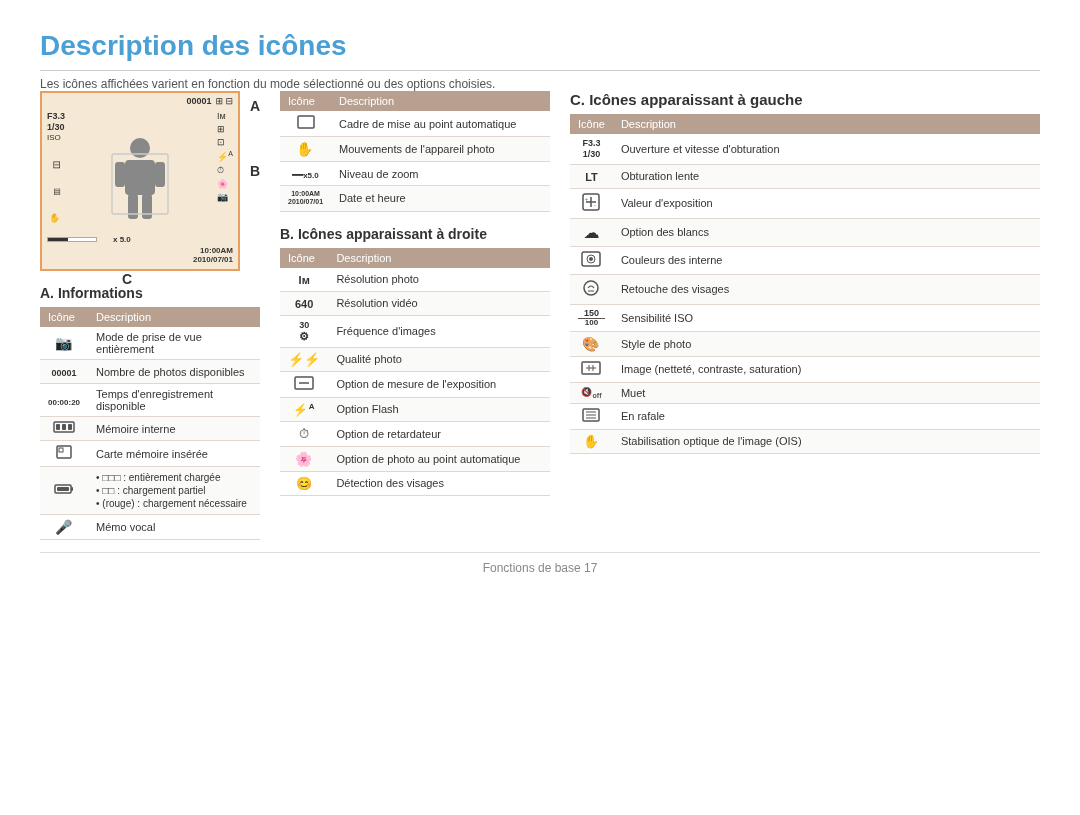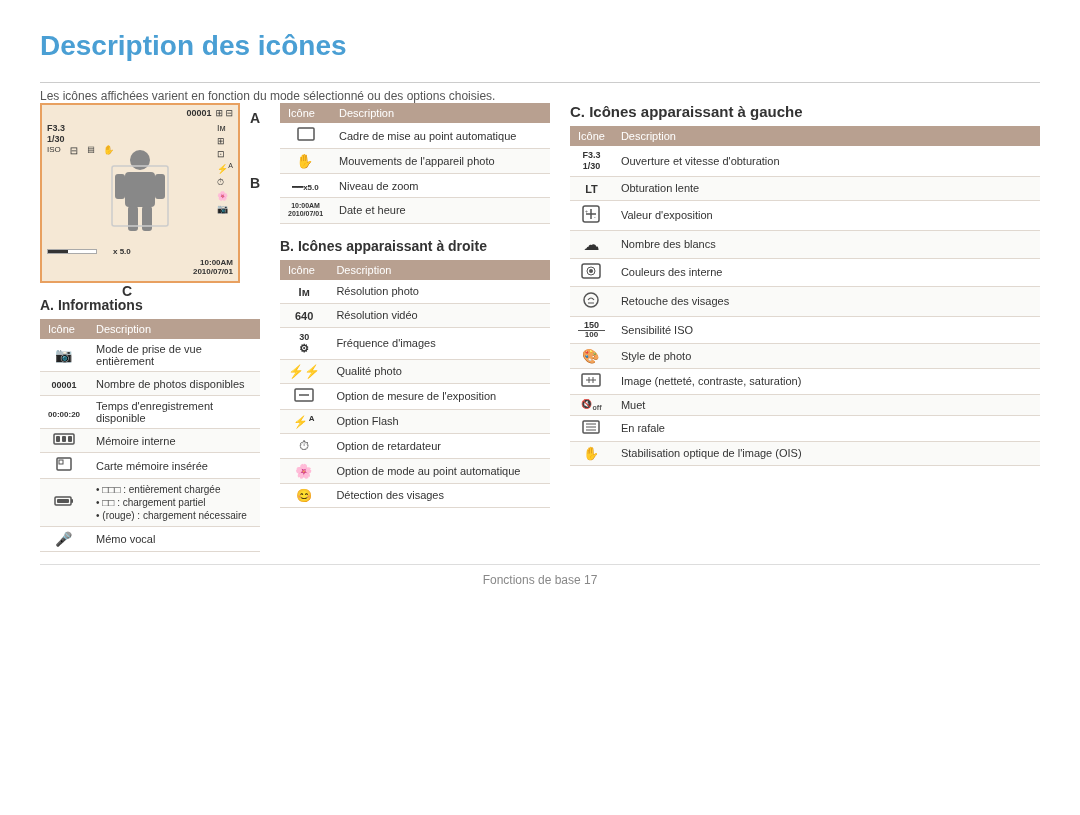--- a/index.html
+++ b/index.html
@@ -14,21 +14,21 @@
     }
     .page {
       padding: 30px 40px 20px 40px;
     }
     h1 {
       font-size: 28px;
       color: #4a9fd4;
       font-weight: bold;
       margin-bottom: 6px;
       border-bottom: 1px solid #ccc;
-      padding-bottom: 20px;
+      padding-bottom: 8px;
     }
     .subtitle {
       font-size: 12px;
       color: #555;
     }
     .main-layout {
       display: flex;
       gap: 20px;
     }
     
@@ -101,22 +101,24 @@
       flex-direction: column;
       gap: 3px;
       font-size: 9px;
       color: #333;
     }
     .cam-left-icons {
       position: absolute;
       left: 5px;
       top: 40px;
       display: flex;
-      gap: 9px;
+      flex-direction: column;
+      gap: 17px;
       font-size: 9px;
+      align-items: flex-end;
     }
     .cam-center {
       position: absolute;
       top: 30px;
       left: 30px;
       right: 30px;
       bottom: 30px;
       display: flex;
       align-items: center;
       justify-content: center;
@@ -450,21 +452,21 @@
                 <span style="font-size:12px;font-weight:bold;">⚡<sup style="font-size:8px;">A</sup></span>
               </td>
               <td>Option Flash</td>
             </tr>
             <tr>
               <td class="icon-cell"><span style="font-size:13px;">⏱</span></td>
               <td>Option de retardateur</td>
             </tr>
             <tr>
               <td class="icon-cell"><span style="font-size:14px;">🌸</span></td>
-              <td>Option de mode au point automatique</td>
+              <td>Option de photo au point automatique</td>
             </tr>
             <tr>
               <td class="icon-cell"><span style="font-size:13px;">😊</span></td>
               <td>Détection des visages</td>
             </tr>
           </tbody>
         </table>
       </div>
     </div>
 
@@ -498,21 +500,21 @@
                 <line x1="9" y1="4" x2="9" y2="14" stroke="#555" stroke-width="1.5"></line>
                 <line x1="4" y1="9" x2="14" y2="9" stroke="#555" stroke-width="1.5"></line>
                 <text x="3" y="8" font-size="5" fill="#555">+</text>
                 <text x="12" y="14" font-size="5" fill="#555">-</text>
               </svg>
             </td>
             <td>Valeur d'exposition</td>
           </tr>
           <tr>
             <td class="icon-cell"><span style="font-size:16px;">☁</span></td>
-            <td>Nombre des blancs</td>
+            <td>Option des blancs</td>
           </tr>
           <tr>
             <td class="icon-cell">
               <svg width="20" height="16" viewBox="0 0 20 16">
                 <rect x="1" y="1" width="18" height="14" rx="2" fill="none" stroke="#555" stroke-width="1.5"></rect>
                 <circle cx="10" cy="8" r="4" fill="none" stroke="#555" stroke-width="1"></circle>
                 <circle cx="10" cy="8" r="2" fill="#555"></circle>
               </svg>
             </td>
             <td>Couleurs des interne</td>

